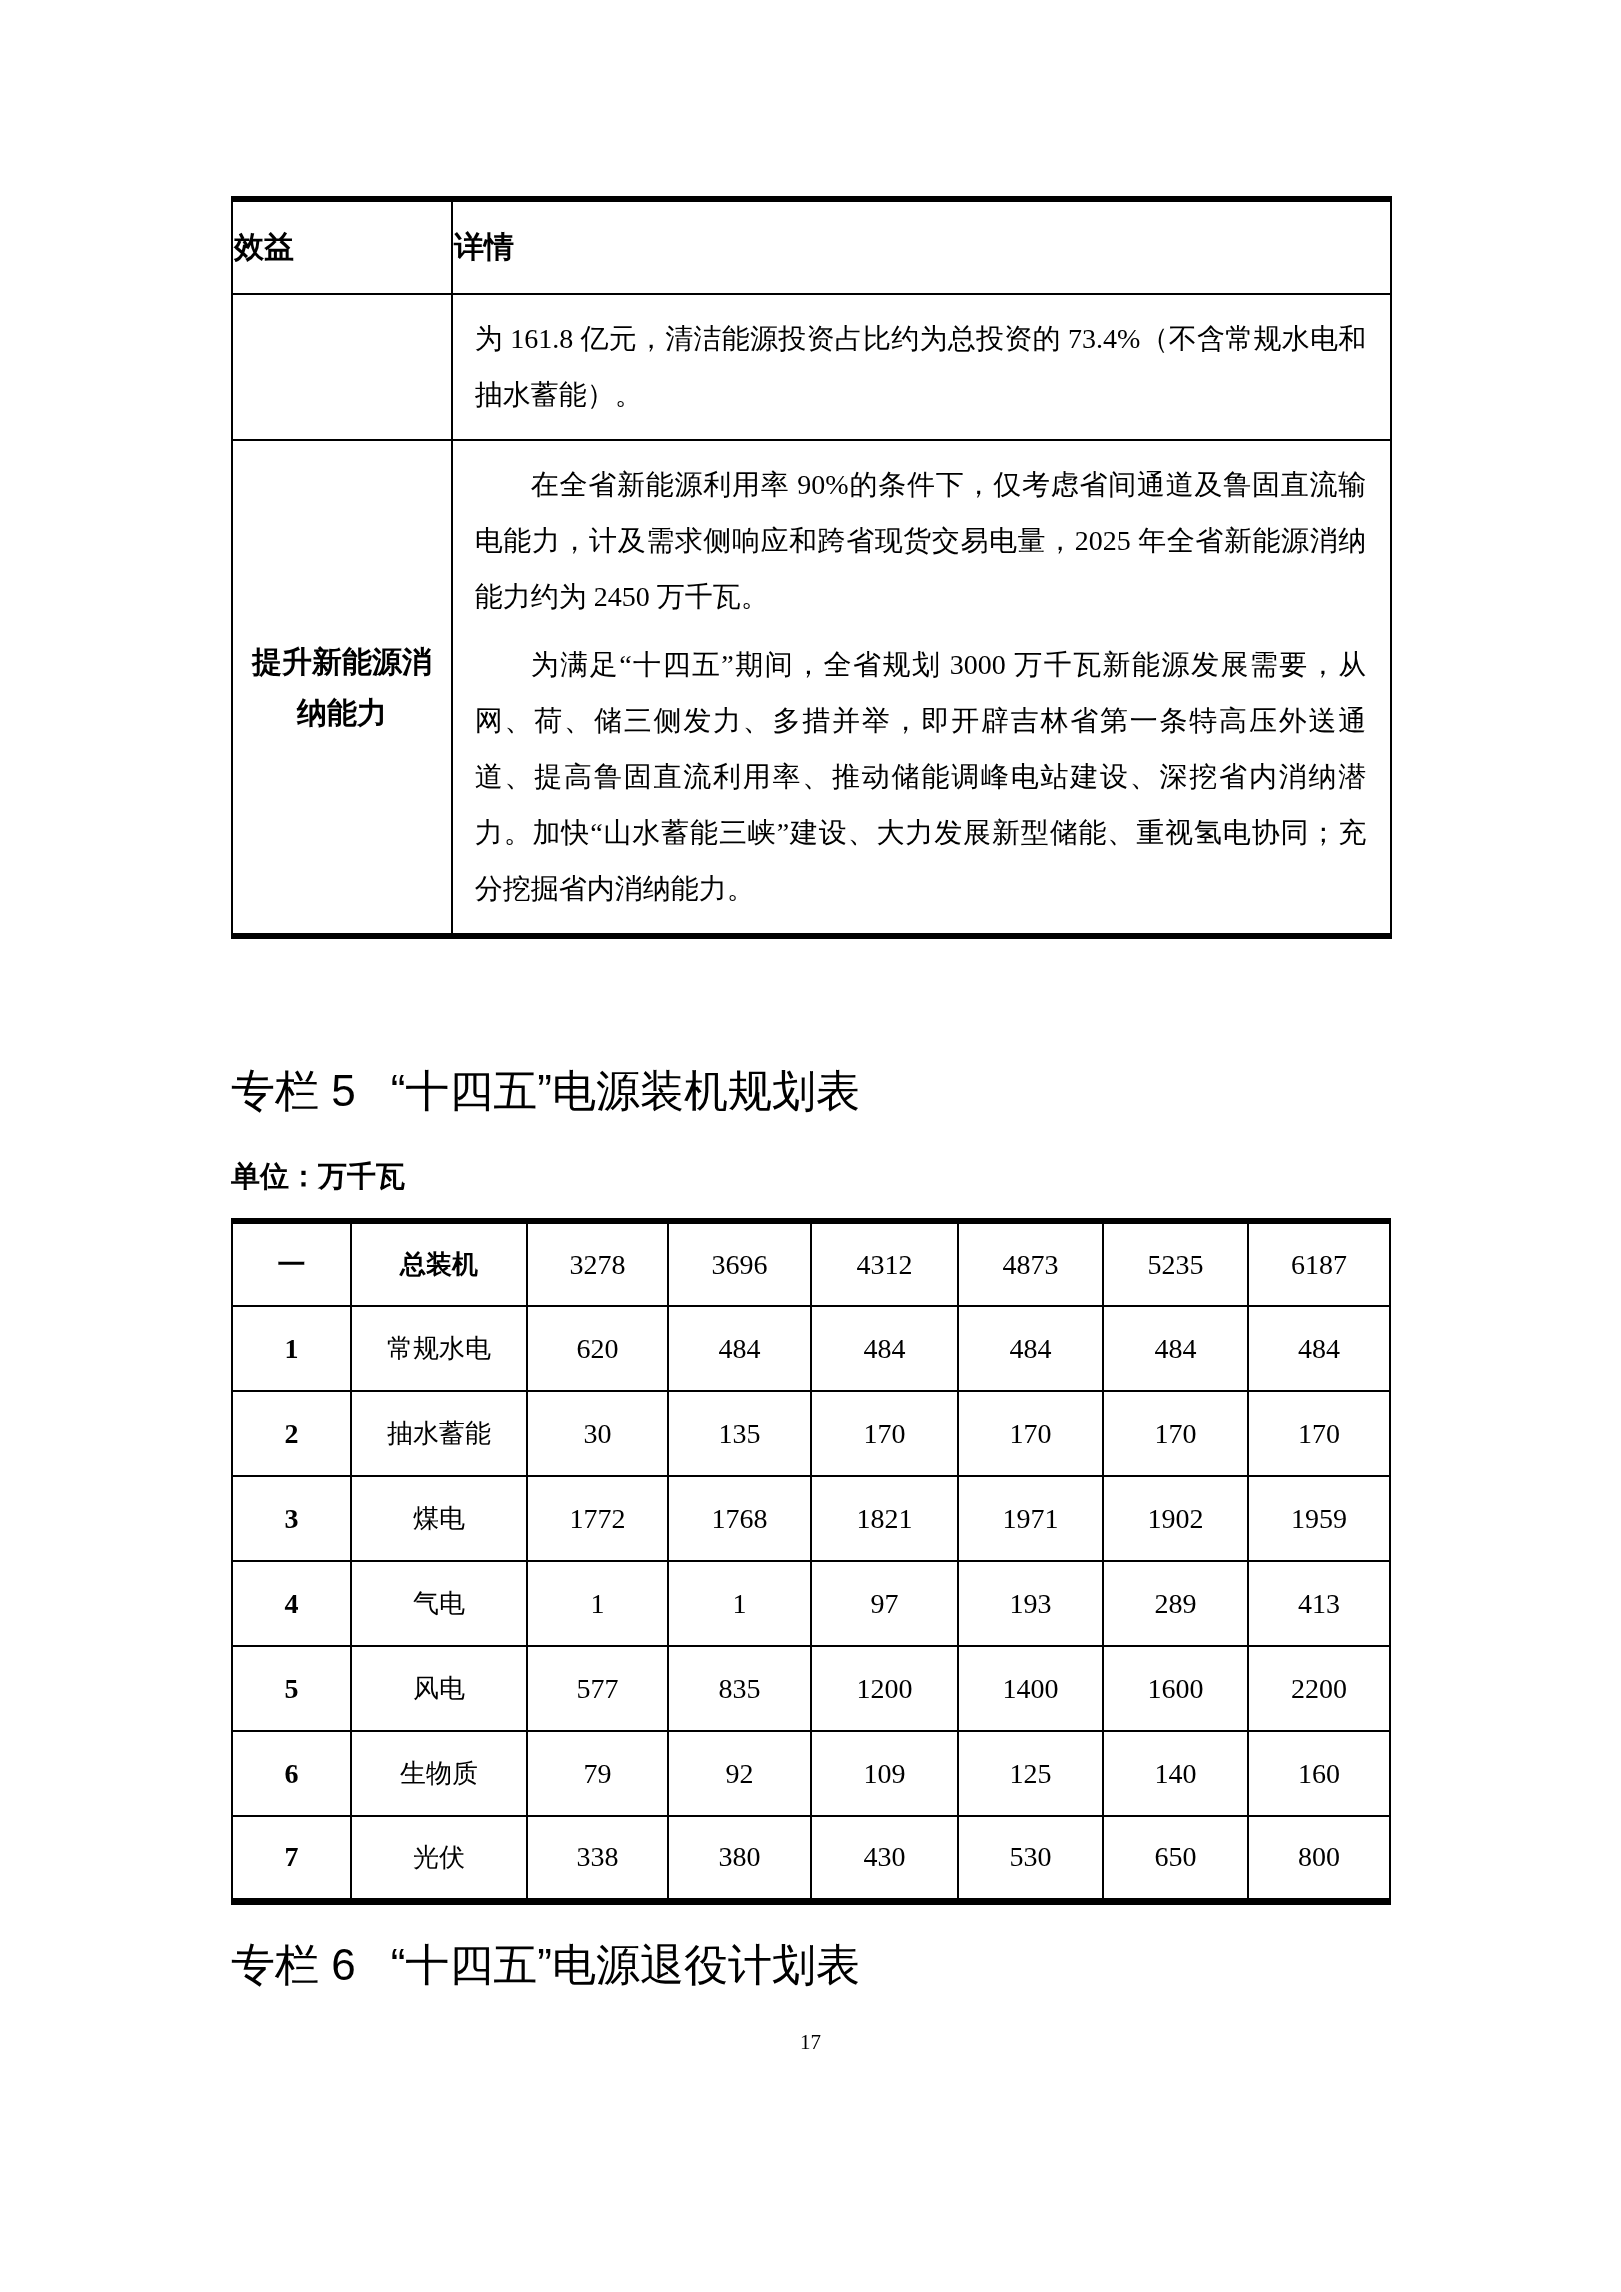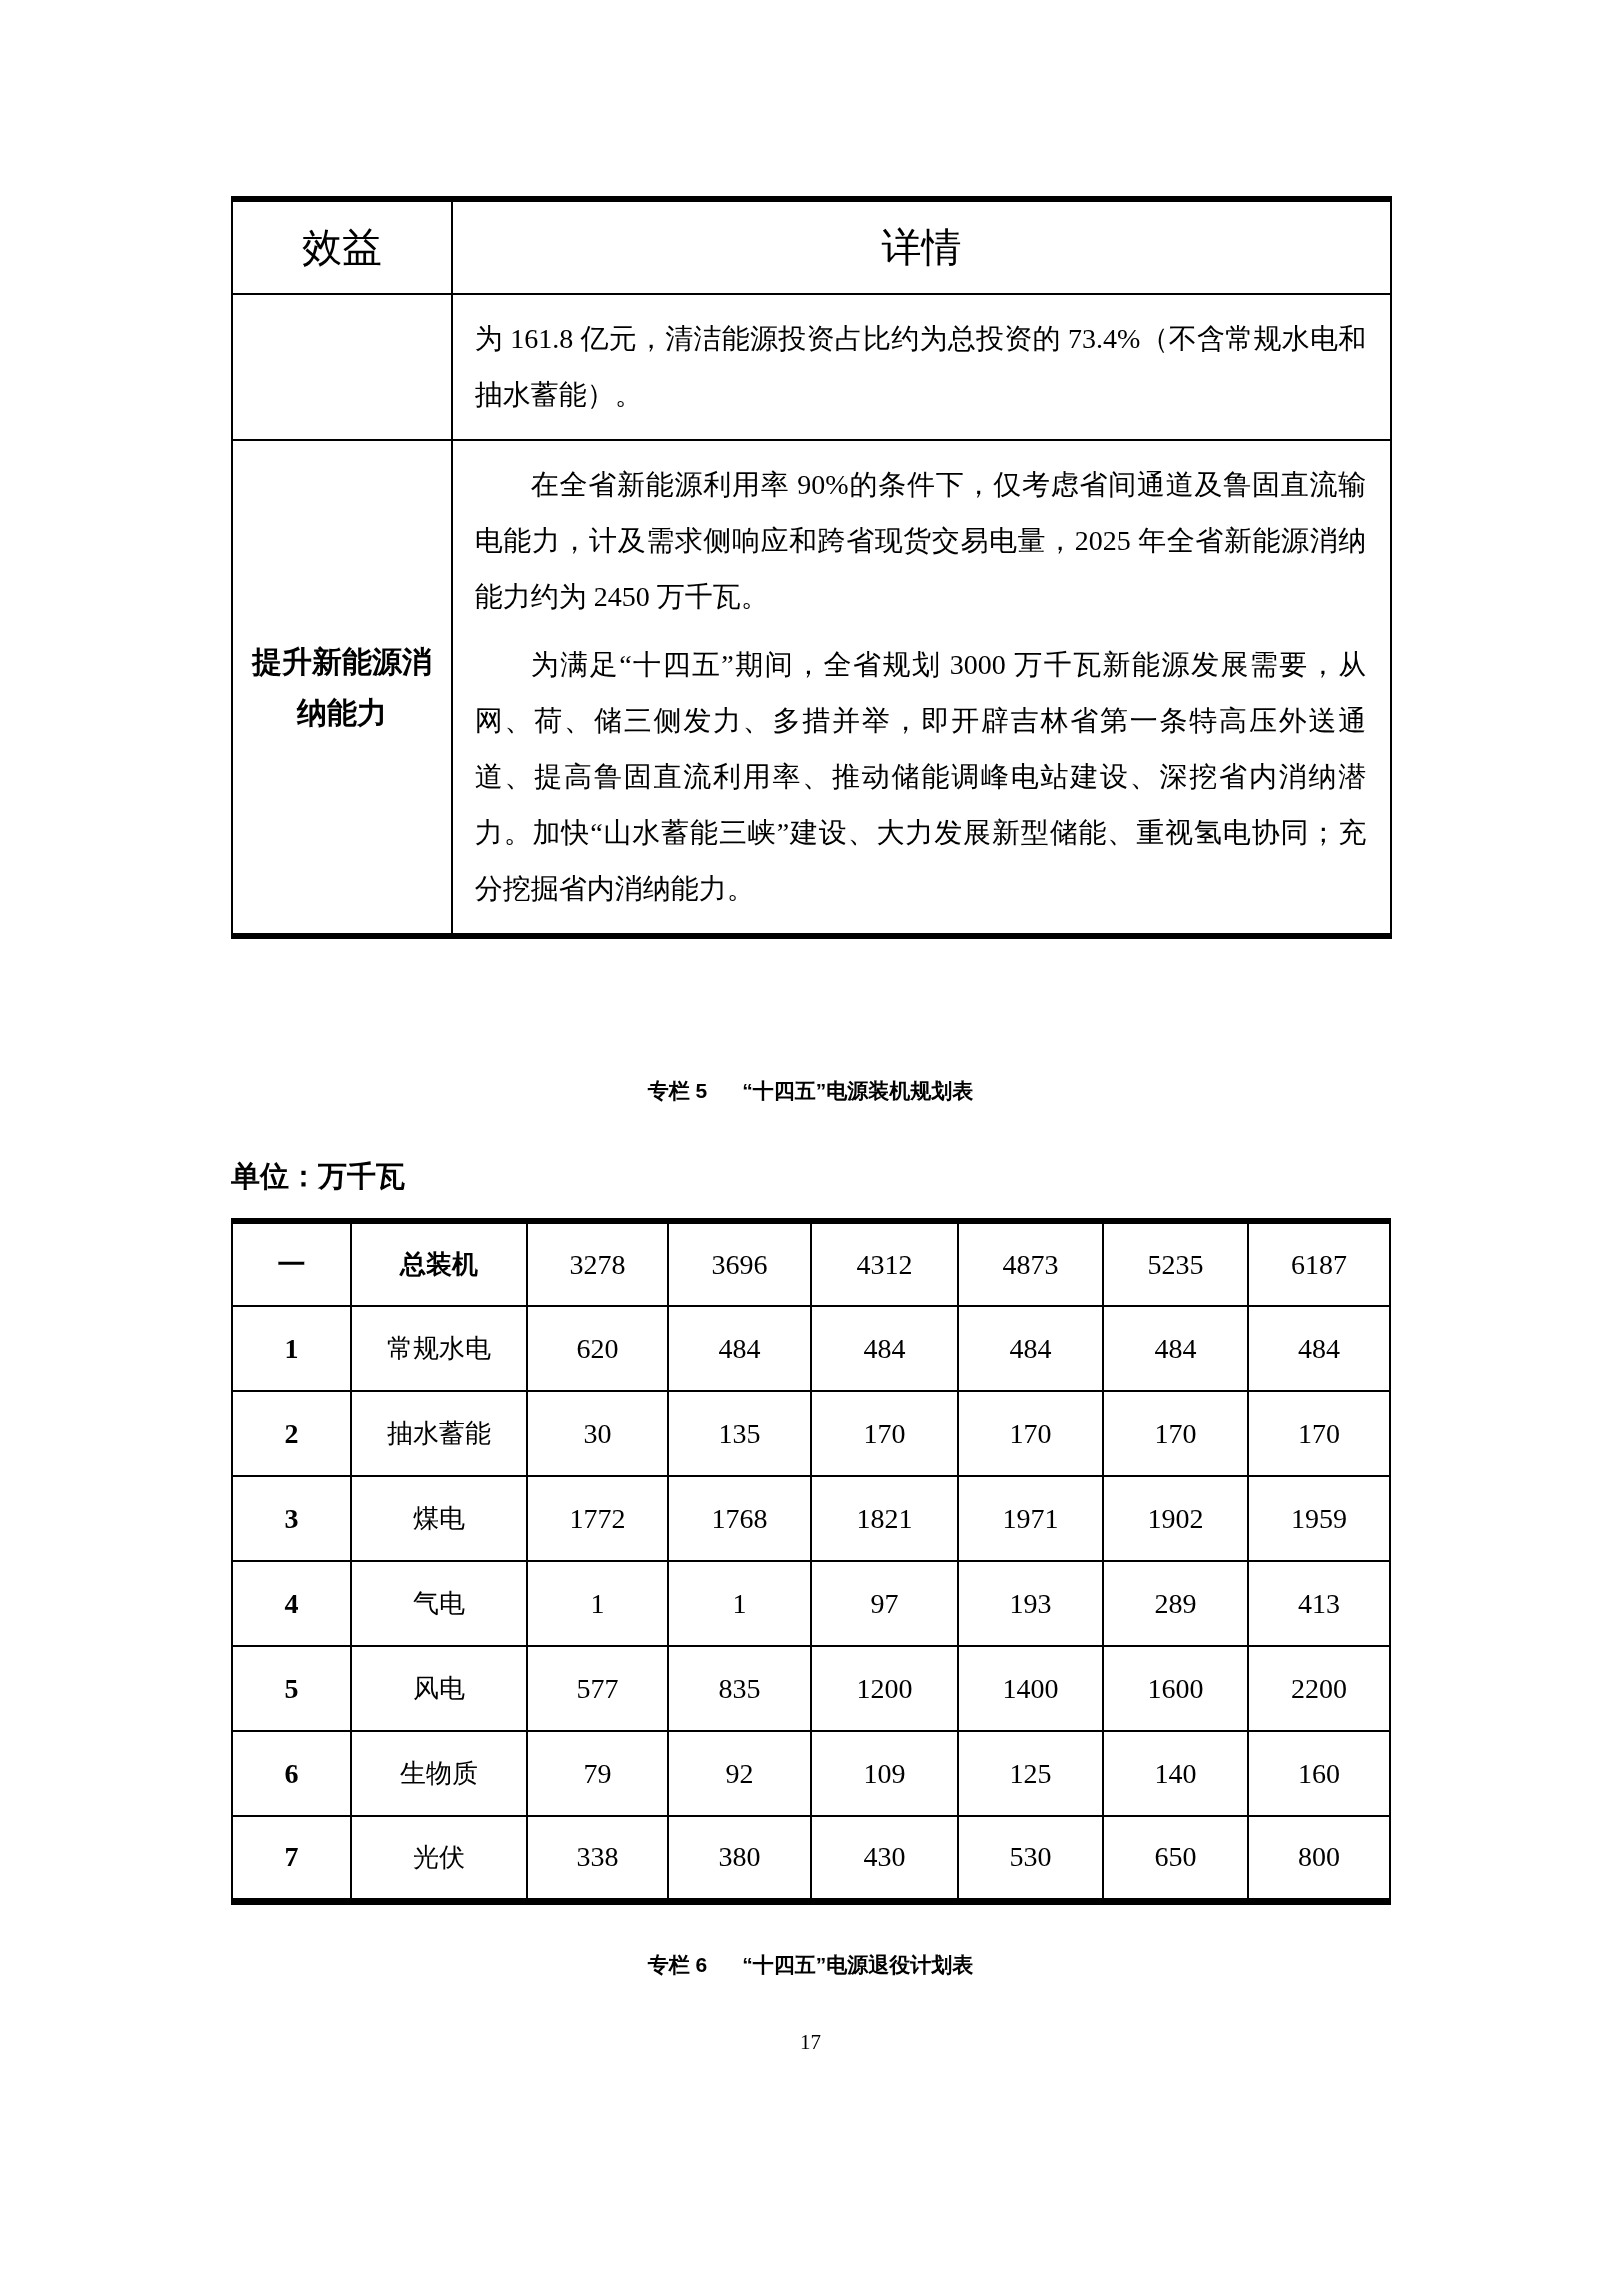--- a/index.html
+++ b/index.html
@@ -28,24 +28,24 @@
     border-bottom: 6.9px solid #000;
   }
   table.t1 th, table.t1 td {
     border: 2.9px solid #000;
     vertical-align: middle;
   }
   table.t1 col.c1 { width: 220px; }
   table.t1 col.c2 { width: 939px; }
   .t1-header th {
     height: 95px;
-    text-align: center;
-    font-family: "Liberation Sans", "DejaVu Sans", sans-serif;
-    font-weight: normal;
-    font-size: 40px;
+    text-align: left;
+    font-family: "Liberation Sans", "DejaVu Sans", sans-serif;
+    font-weight: bold;
+    font-size: 30px;
   }
   .t1-row1 td { height: 120px; }
   .t1-row2 td { height: 449px; }
   .benefit-cell {
     text-align: center;
     padding: 0 5px;
   }
   .benefit-cell.bold-cn {
     font-family: "Liberation Sans", "DejaVu Sans", sans-serif;
     font-weight: bold;
@@ -57,24 +57,23 @@
     font-size: 28px;
     line-height: 56px;
     text-align: justify;
   }
   .detail-cell p { margin: 12px; }
   .detail-cell p.para { text-indent: 2em; }
 
   
   .t-title {
     margin-top: 129px;
-    text-align: center;
-    font-family: "Liberation Sans", "DejaVu Sans", sans-serif;
-    font-weight: bold;
-    font-size: 21px;
+    font-family: "Liberation Sans", "DejaVu Sans", sans-serif;
+    font-weight: normal;
+    font-size: 44px;
     line-height: 45px;
   }
   .t-title .tt-text { margin-left: 35px; }
   .unit-line {
     margin: 43px 84px 21.6px 0;
     text-align: left;
     font-family: "Liberation Sans", "DejaVu Sans", sans-serif;
     font-weight: bold;
     font-size: 29px;
     line-height: 41px;

